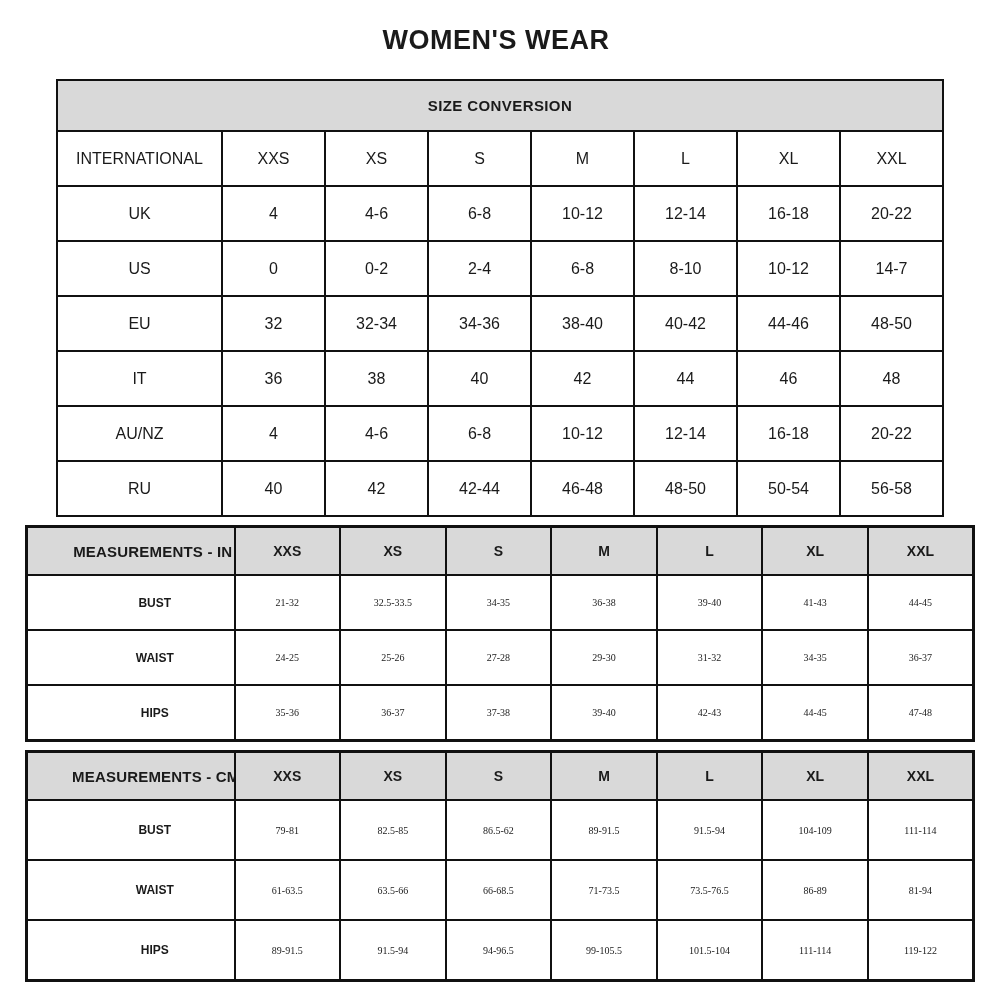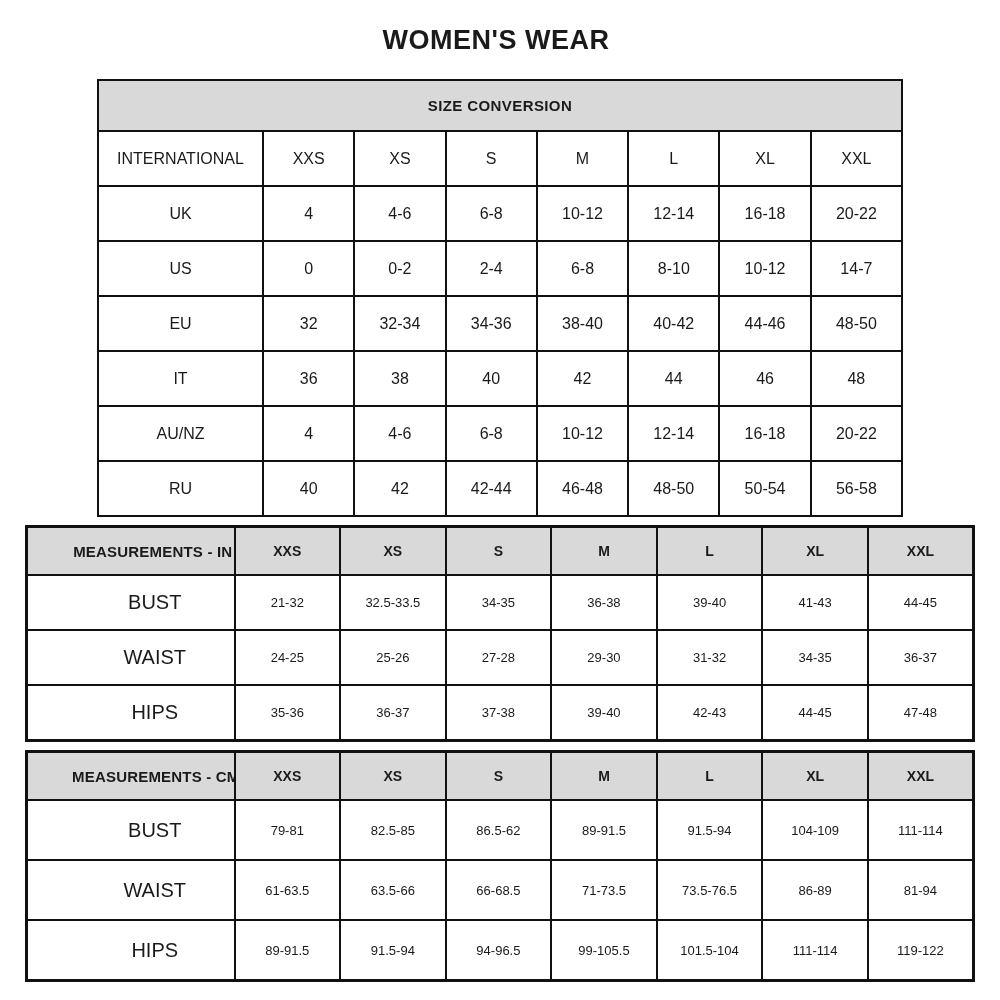--- a/index.html
+++ b/index.html
@@ -32,21 +32,21 @@
   td {
     text-align: center;
     vertical-align: middle;
     padding: 0;
     overflow: hidden;
     white-space: nowrap;
   }
 
   
   .t1 {
-    width: 806px;
+    width: 888px;
     margin: 0 auto;
   }
   .t1 td {
     border: 2px solid #111111;
     font-size: 16px;
     height: 53px;
   }
   .t1 .ghead {
     background: #d9d9d9;
     font-weight: 700;
@@ -75,26 +75,27 @@
   }
   .t2 .hmain, .t3 .hmain {
     background: #d9d9d9;
     font-weight: 700;
     font-size: 15px;
     letter-spacing: 0.2px;
     height: 46px;
     padding-left: 44px;
   }
   .t2 .lbl, .t3 .lbl {
-    font-size: 20px;
-    font-weight: 400;
+    font-size: 12px;
+    font-weight: 700;
     padding-left: 48px;
   }
   .t2 .val, .t3 .val {
-    font-size: 13px;
+    font-size: 10px;
+    font-family: Liberation Serif, serif;
   }
   .t2 .lbl, .t2 .val { height: 53px; }
   .t3 .lbl, .t3 .val { height: 58px; }
 </style>
 </head>
 <body>
 
 <div class="page">
 
   <h1 class="title">WOMEN'S WEAR</h1>

